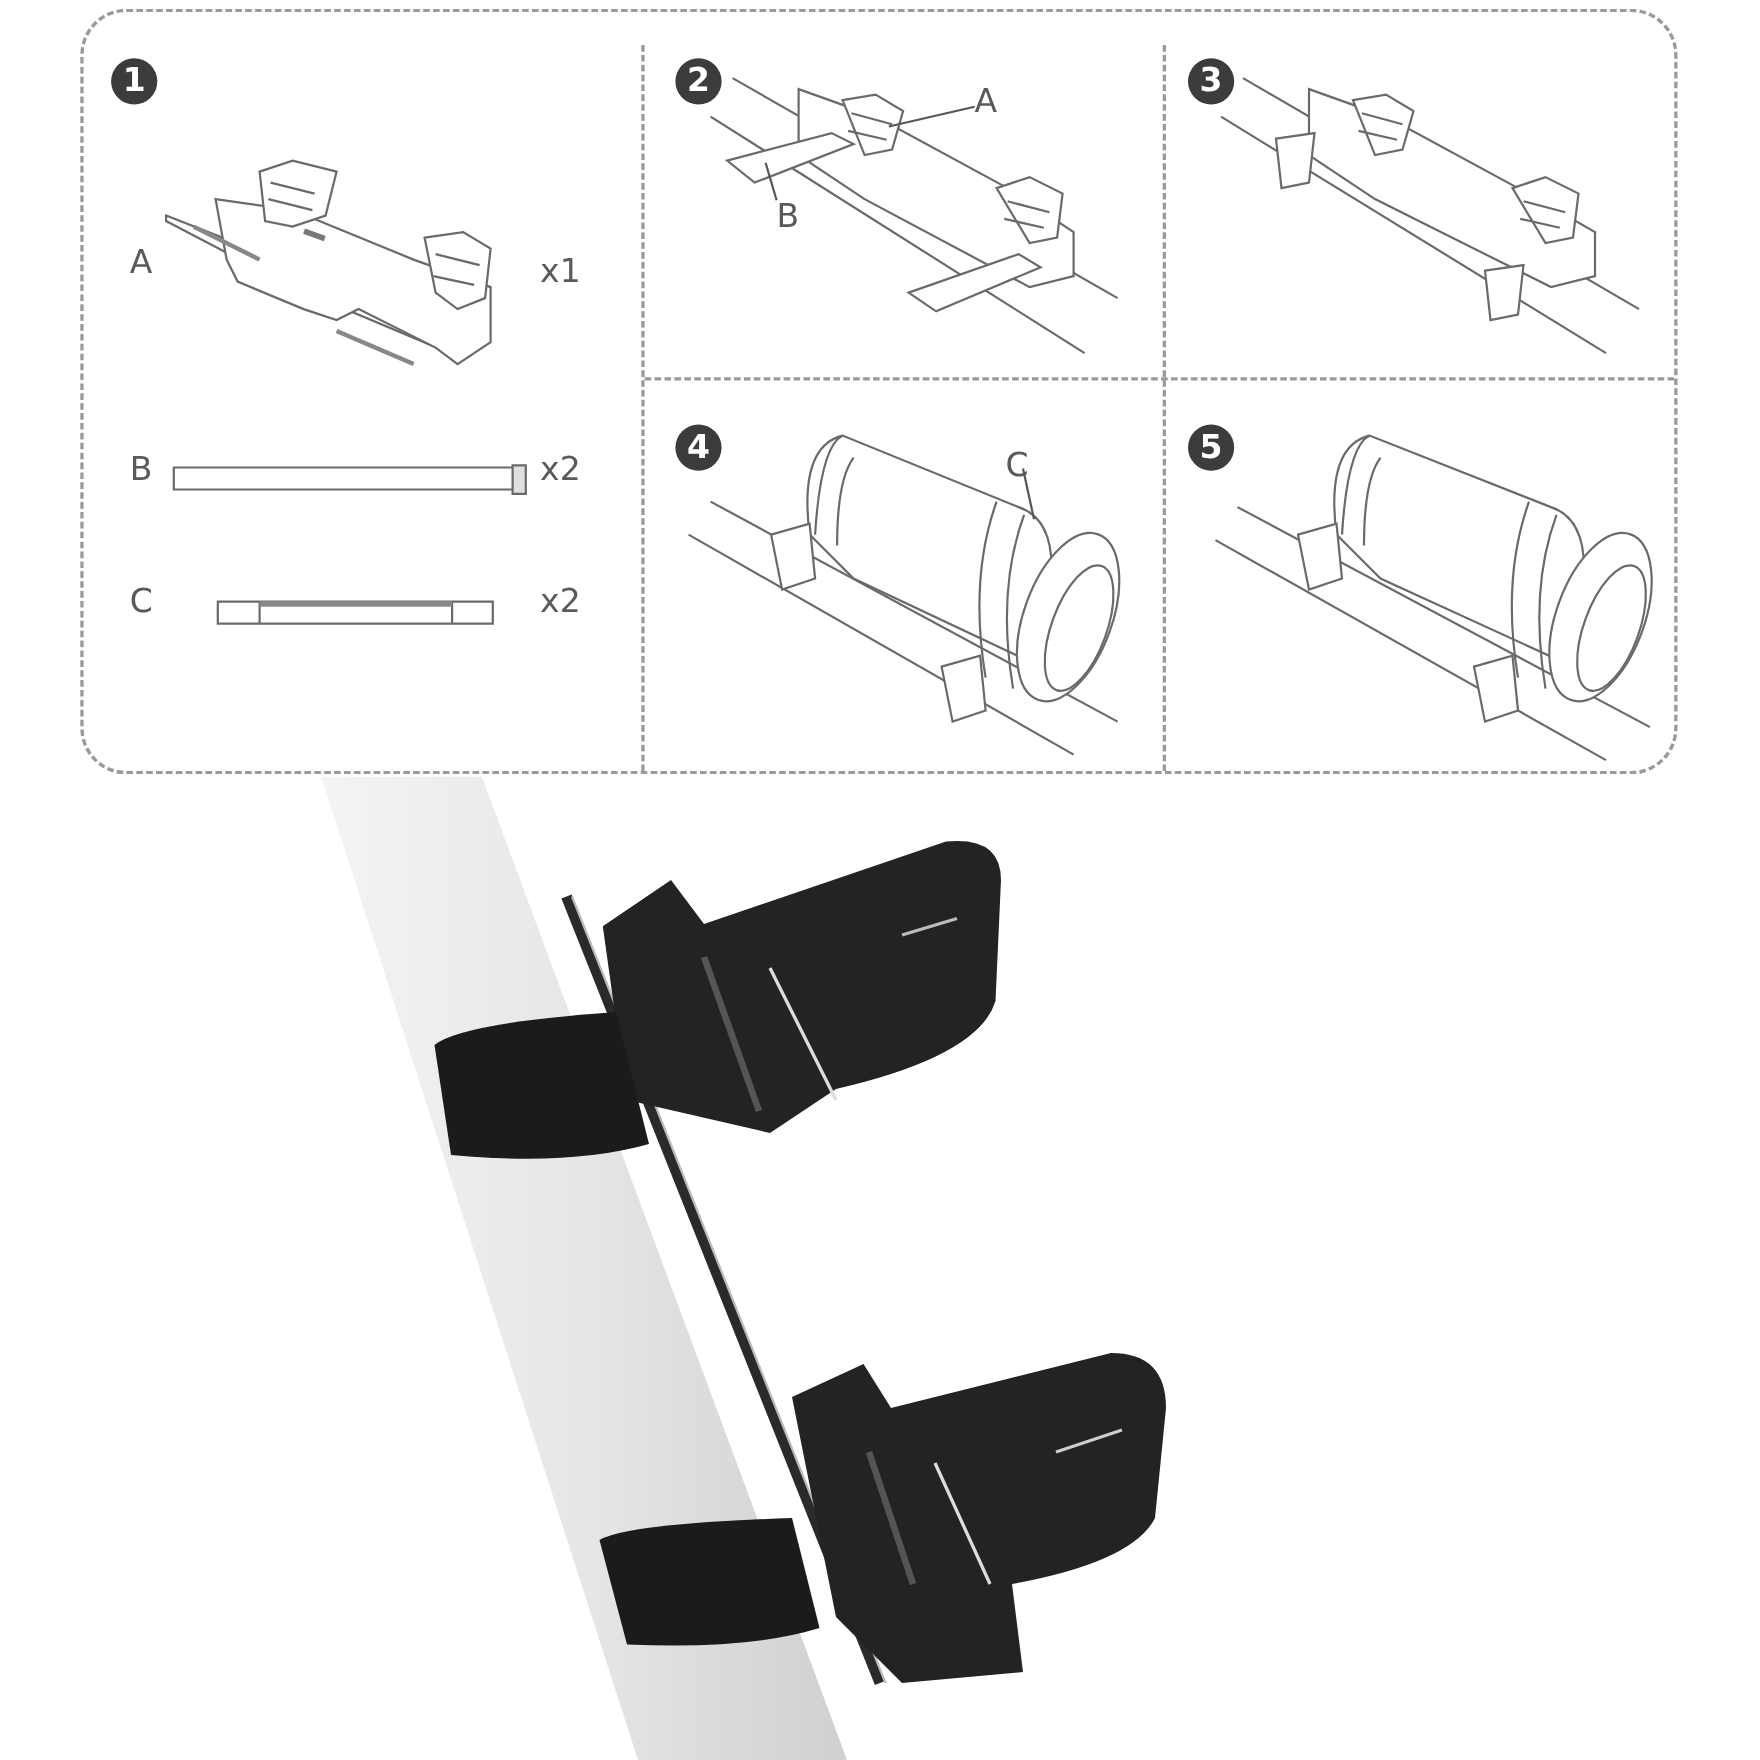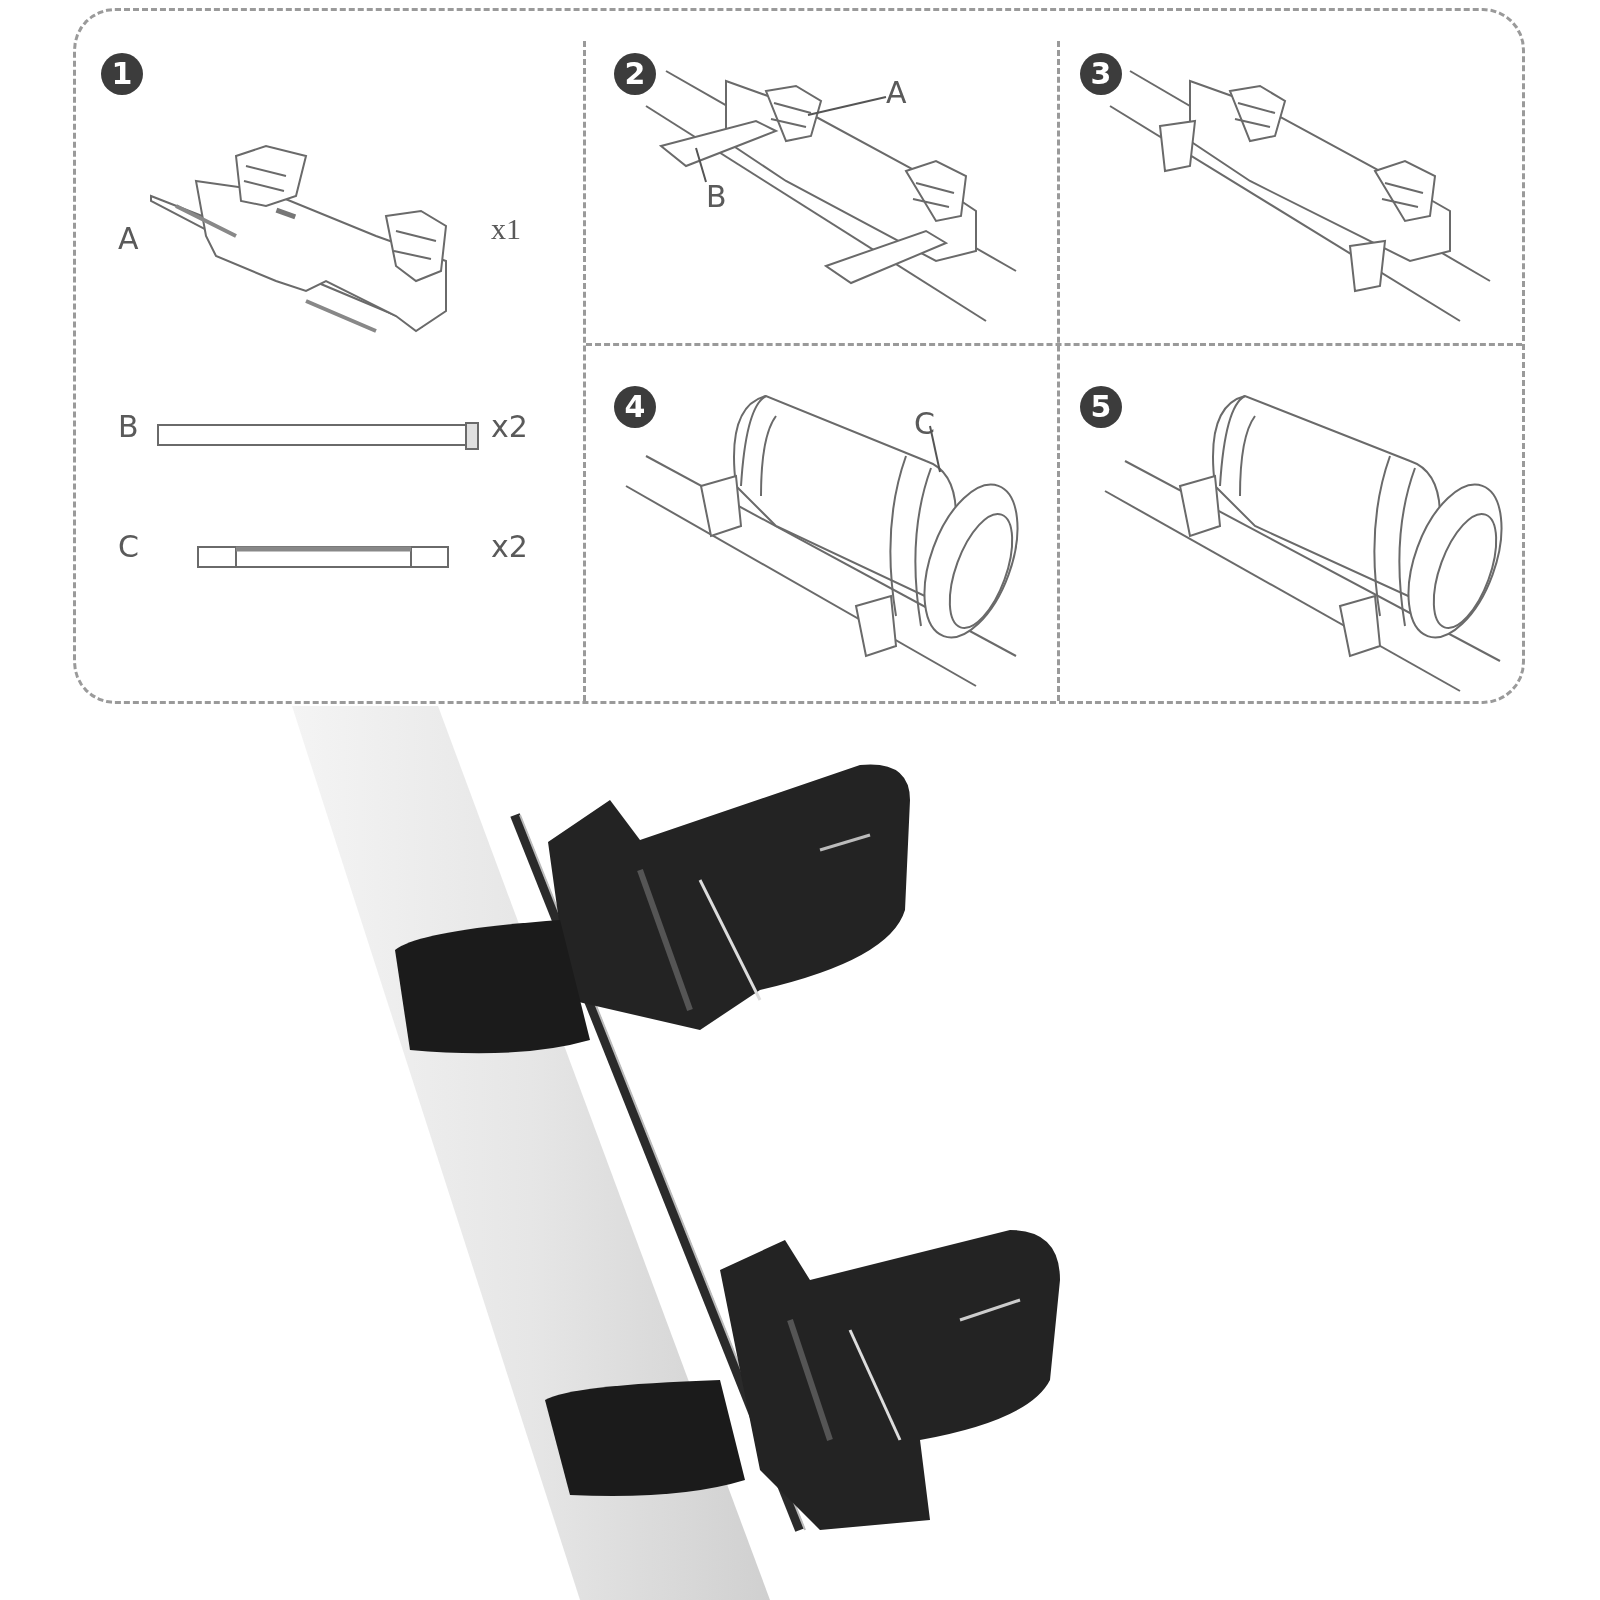--- a/index.html
+++ b/index.html
@@ -27,21 +27,21 @@
 <div class="panel-box">
 
   <div class="vdiv" style="left:507px;"></div>
   <div class="vdiv" style="left:981px;"></div>
   <div class="hdiv" style="left:510px; right:0; top:332px;"></div>
 
   <div class="cell" style="left:0;top:0;width:507px;height:690px;">
     <div class="badge" style="left:25px;top:42px;">1</div>
 
     <span class="lbl" style="left:42px;top:210px;">A</span>
-    <span class="lbl" style="left:415px;top:201px;font-family:Liberation Serif, serif;">x1</span>
+    <span class="lbl" style="left:415px;top:218px;">x1</span>
     <svg class="illus" style="left:70px;top:130px;" width="330" height="200" viewBox="0 0 330 200" fill="none" stroke="#6a6a6a" stroke-width="2">
       <path d="M5 55 L120 100 L260 150 L275 185 L120 120 L5 60 Z" fill="#fff"></path>
       <path d="M50 40 L120 50 L230 95 L300 120 L300 170 L270 190 L250 175 L180 140 L160 150 L130 140 L70 115 L60 95 Z" fill="#fff"></path>
       <path d="M90 15 L120 5 L160 15 L150 55 L120 65 L95 60 Z" fill="#fff"></path>
       <path d="M100 25 L140 35 M98 40 L138 50"></path>
       <path d="M240 75 L275 70 L300 85 L295 130 L270 140 L250 125 Z" fill="#fff"></path>
       <path d="M250 90 L290 100 M248 110 L285 118"></path>
       <path d="M30 65 L90 95 M160 160 L230 190" stroke-width="4" stroke="#888"></path>
       <rect x="130" y="70" width="20" height="5" fill="#777" stroke="none" transform="rotate(20 140 72)"></rect>
     </svg>

